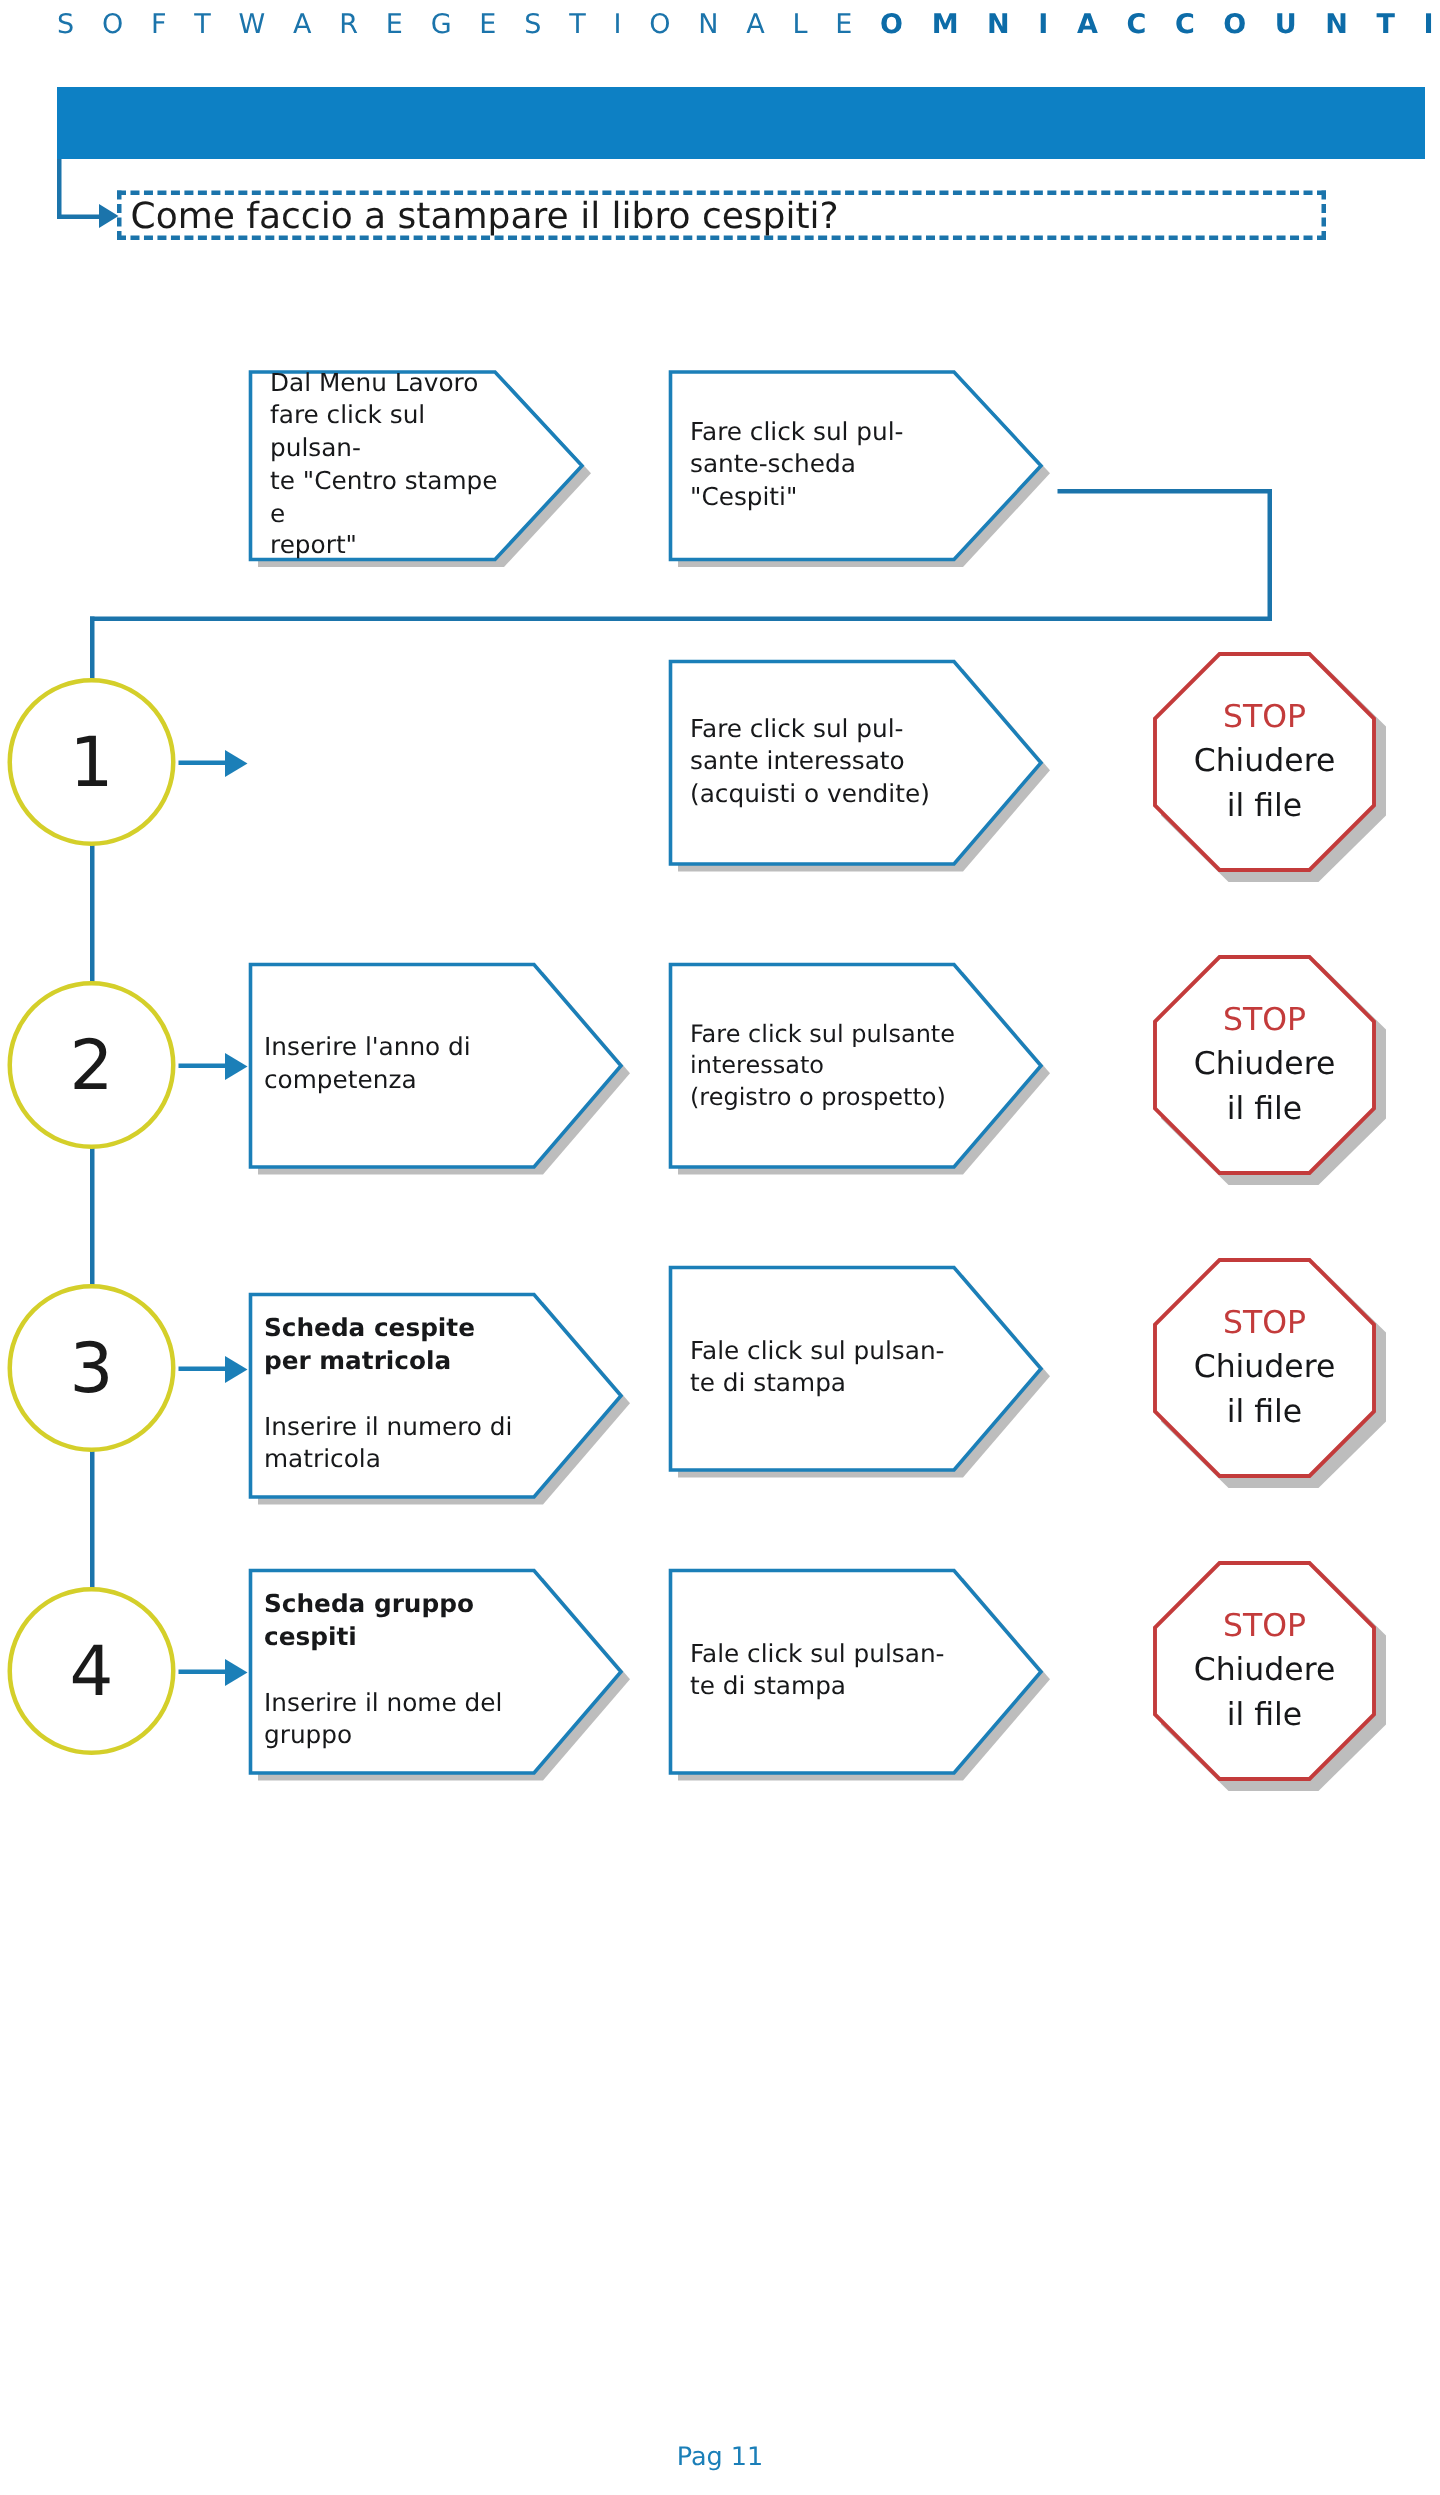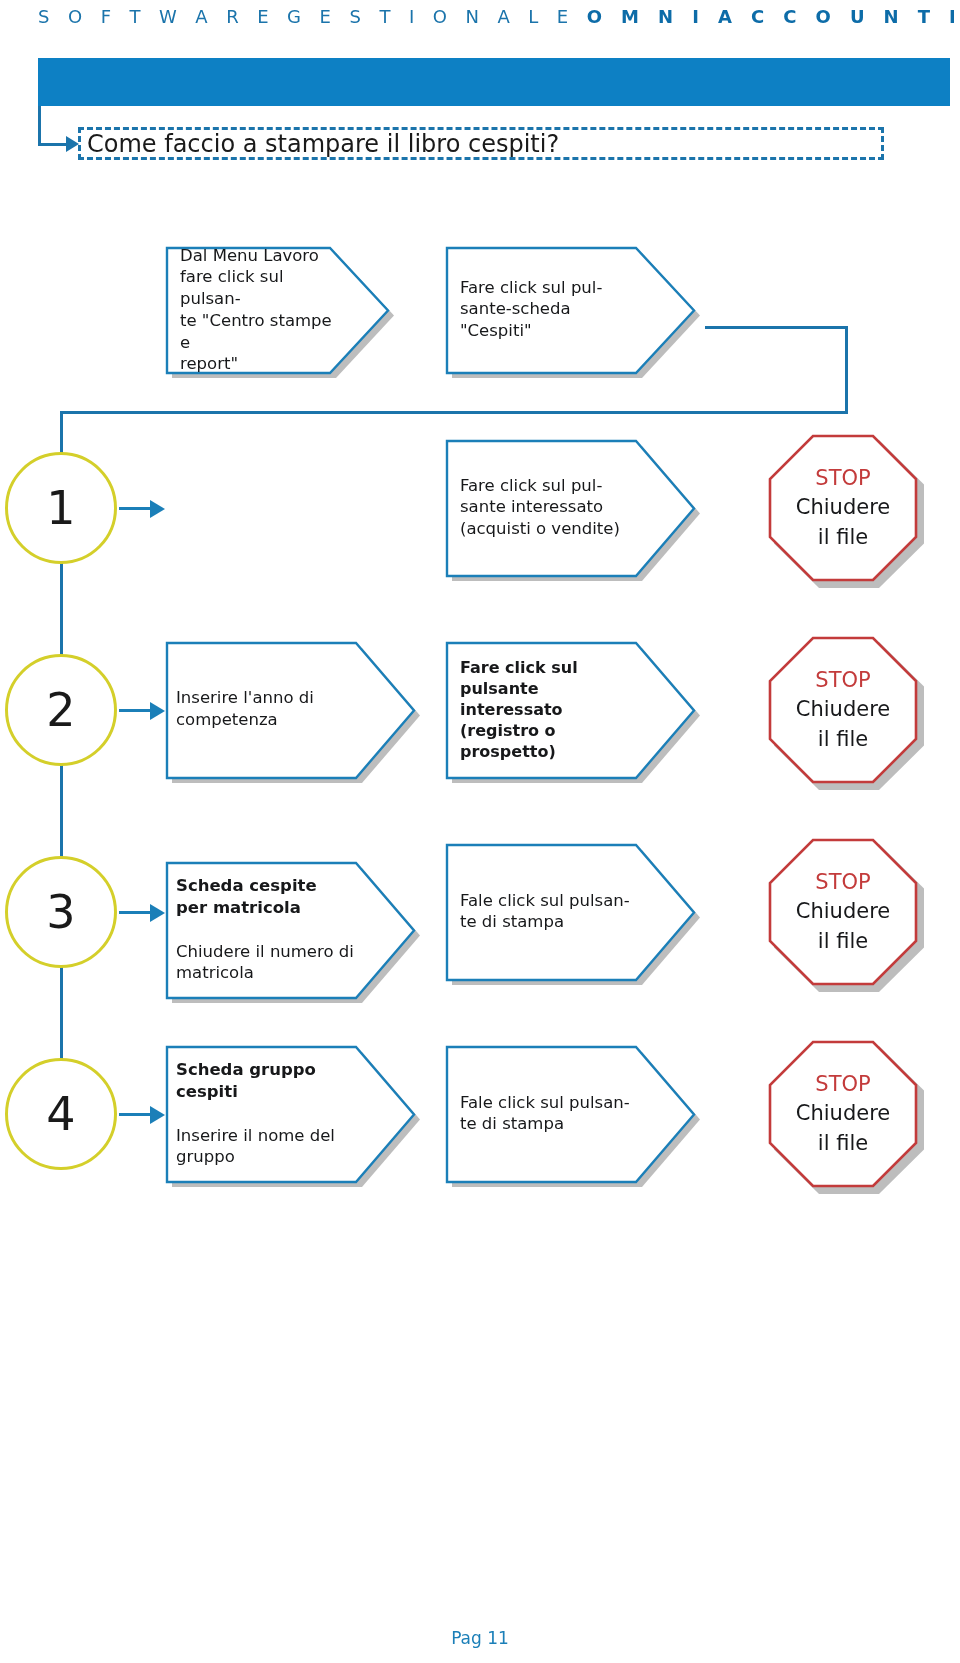--- a/index.html
+++ b/index.html
@@ -286,21 +286,21 @@
       <div style="white-space:pre-line;">Inserire l'anno di
 competenza</div>
     </div>
   </div>
 
   <div class="chev" style="left:446px; top:642px; width:248px; height:135px;">
     <svg width="248" height="135" viewBox="0 0 248 135">
       <polygon points="6,6 196,6 254,73.5 196,141 6,141" fill="#bdbdbd"></polygon>
       <polygon points="1,1 190,1 248,68.5 190,136 1,136" fill="#ffffff" stroke="#1b7fb8" stroke-width="2.4"></polygon>
     </svg>
-    <div class="txt" style="left:14px; right:40px; font-size:16px;font-weight:bold;">Fare click sul pulsante
+    <div class="txt" style="left:14px; right:40px; font-size:16px;">Fare click sul pulsante
 interessato
 (registro o prospetto)</div>
   </div>
 
   <div class="stop" style="left:768px; top:636px;">
     <div class="shadow"></div>
     <svg width="150" height="148" viewBox="0 0 150 148">
       <polygon points="45,2 105,2 148,45 148,103 105,146 45,146 2,103 2,45" fill="#ffffff" stroke="#c33b3b" stroke-width="2.6"></polygon>
     </svg>
     <div class="label">
@@ -317,21 +317,21 @@
   <div class="c-arrow-head" style="left:150px; top:904px;"></div>
 
   <div class="chev" style="left:166px; top:844px; width:248px; height:135px;margin-top:18px;">
     <svg width="248" height="135" viewBox="0 0 248 135">
       <polygon points="6,6 196,6 254,73.5 196,141 6,141" fill="#bdbdbd"></polygon>
       <polygon points="1,1 190,1 248,68.5 190,136 1,136" fill="#ffffff" stroke="#1b7fb8" stroke-width="2.4"></polygon>
     </svg>
     <div class="txt" style="left:10px; right:58px;">
       <div style="font-weight:bold; white-space:pre-line;">Scheda cespite
 per matricola</div>
-      <div style="white-space:pre-line;">Chiudere il numero di
+      <div style="white-space:pre-line;">Inserire il numero di
 matricola</div>
     </div>
   </div>
 
   <div class="chev" style="left:446px; top:844px; width:248px; height:135px;">
     <svg width="248" height="135" viewBox="0 0 248 135">
       <polygon points="6,6 196,6 254,73.5 196,141 6,141" fill="#bdbdbd"></polygon>
       <polygon points="1,1 190,1 248,68.5 190,136 1,136" fill="#ffffff" stroke="#1b7fb8" stroke-width="2.4"></polygon>
     </svg>
     <div class="txt" style="left:14px; right:56px;">Fale click sul pulsan-

